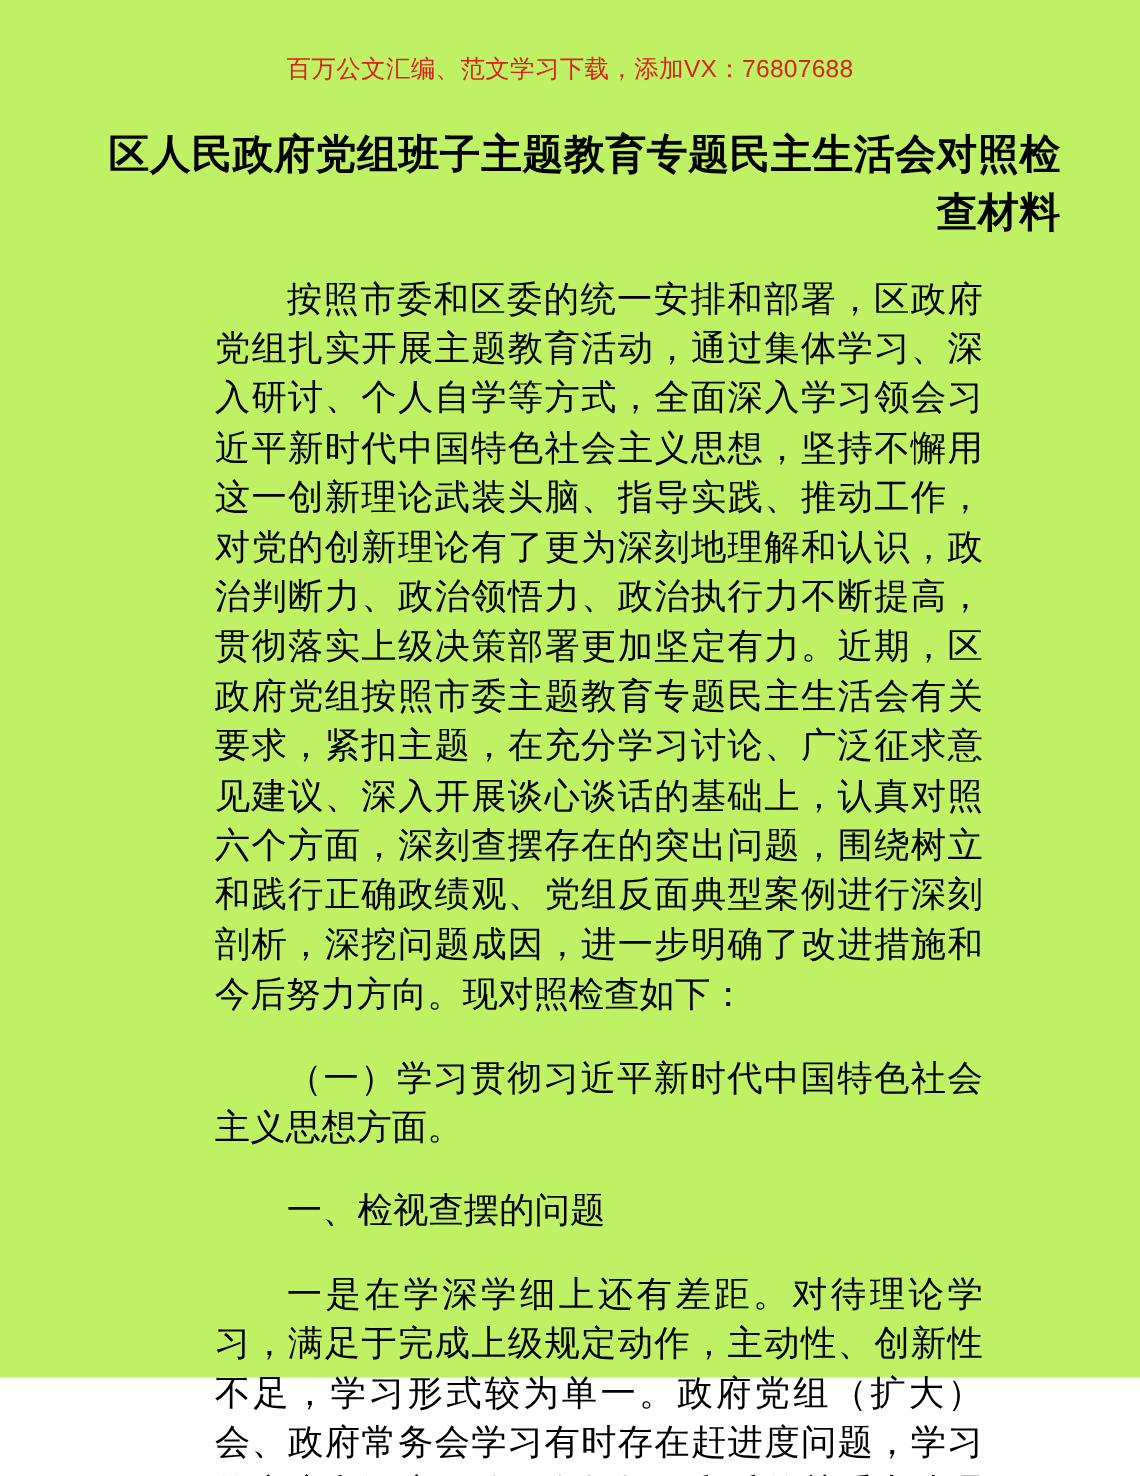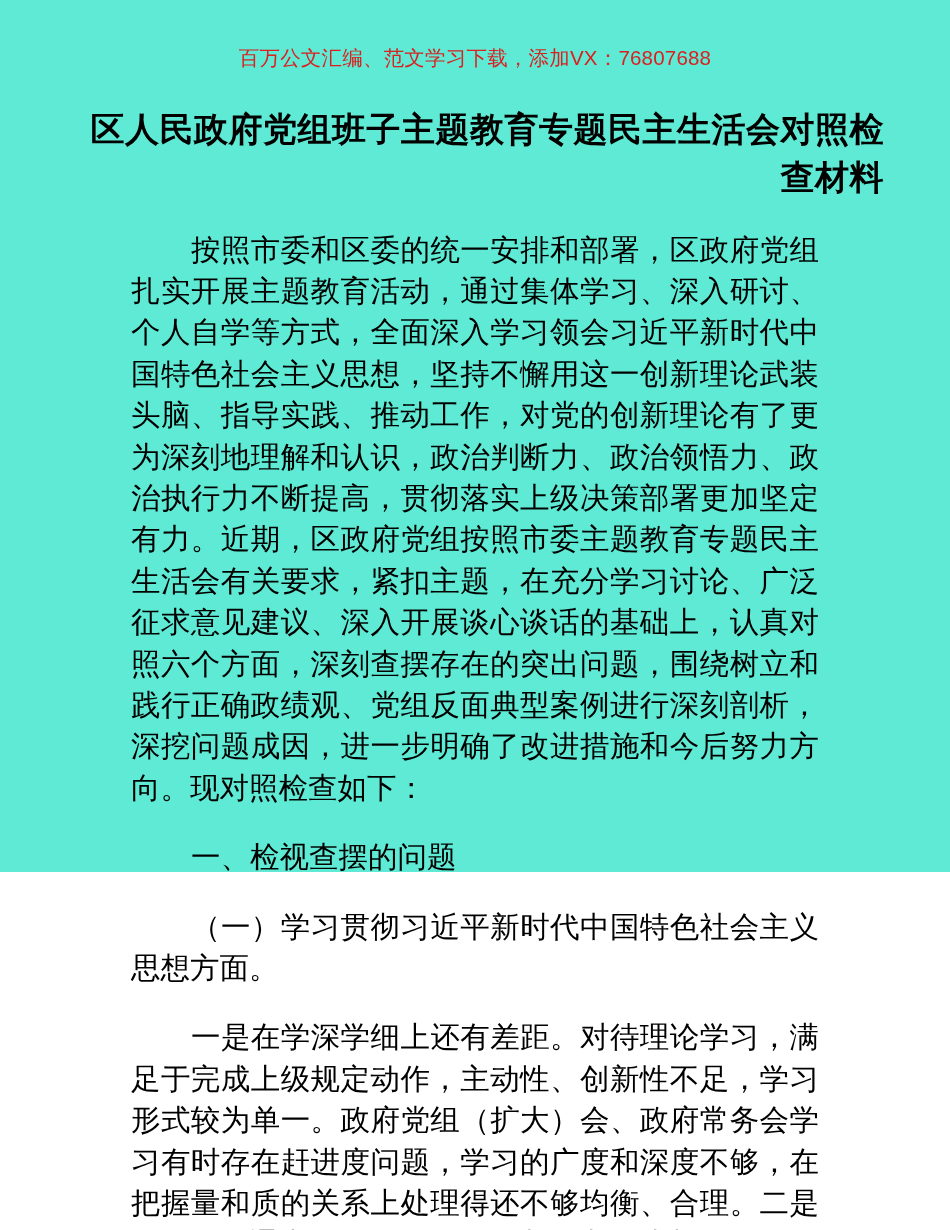--- a/index.html
+++ b/index.html
@@ -11,24 +11,24 @@
     width: 950px;
     height: 1230px;
     font-family: "Liberation Sans", "DejaVu Sans", sans-serif;
     color: #000000;
     overflow: hidden;
     position: relative;
   }
 
   .page {
     width: 950px;
-    height: 872px;
+    height: 1148px;
     box-sizing: border-box;
     padding: 0;
-    background: #5eead4;
+    background: #bef264;
     position: relative;
   }
 
   
   .promo-banner {
     width: 100%;
     text-align: center;
     padding-top: 48px;
     line-height: 1;
   }
@@ -65,20 +65,21 @@
     line-height: 41.4px;
     text-align: justify;
     text-align-last: left;
     text-justify: inter-character;
     letter-spacing: 0px;
     word-break: break-all;
   }
 
   .para.indent {
     text-indent: 60px;
+    margin-left: 48px;
   }
 
   .para-lead {
     margin-top: 28px;
   }
 </style>
 </head>
 <body>
 
 <div class="page">
@@ -88,21 +89,21 @@
   </div>
 
   <h1 class="doc-title">
     <span>区人民政府党组班子主题教育专题民主生活会对照检查材料</span>
   </h1>
 
   <div class="content">
 
     <p class="para indent para-lead">按照市委和区委的统一安排和部署，区政府党组扎实开展主题教育活动，通过集体学习、深入研讨、个人自学等方式，全面深入学习领会习近平新时代中国特色社会主义思想，坚持不懈用这一创新理论武装头脑、指导实践、推动工作，对党的创新理论有了更为深刻地理解和认识，政治判断力、政治领悟力、政治执行力不断提高，贯彻落实上级决策部署更加坚定有力。近期，区政府党组按照市委主题教育专题民主生活会有关要求，紧扣主题，在充分学习讨论、广泛征求意见建议、深入开展谈心谈话的基础上，认真对照六个方面，深刻查摆存在的突出问题，围绕树立和践行正确政绩观、党组反面典型案例进行深刻剖析，深挖问题成因，进一步明确了改进措施和今后努力方向。现对照检查如下：</p>
 
+    <p class="para indent para-lead">（一）学习贯彻习近平新时代中国特色社会主义思想方面。</p>
+
     <p class="para indent para-lead">一、检视查摆的问题</p>
-
-    <p class="para indent para-lead">（一）学习贯彻习近平新时代中国特色社会主义思想方面。</p>
 
     <p class="para indent para-lead">一是在学深学细上还有差距。对待理论学习，满足于完成上级规定动作，主动性、创新性不足，学习形式较为单一。政府党组（扩大）会、政府常务会学习有时存在赶进度问题，学习的广度和深度不够，在把握量和质的关系上处理得还不够均衡、合理。二是在融会贯通上还有差距。有的班子成员对党的</p>
 
   </div>
 
 </div>
 
 </body></html>

